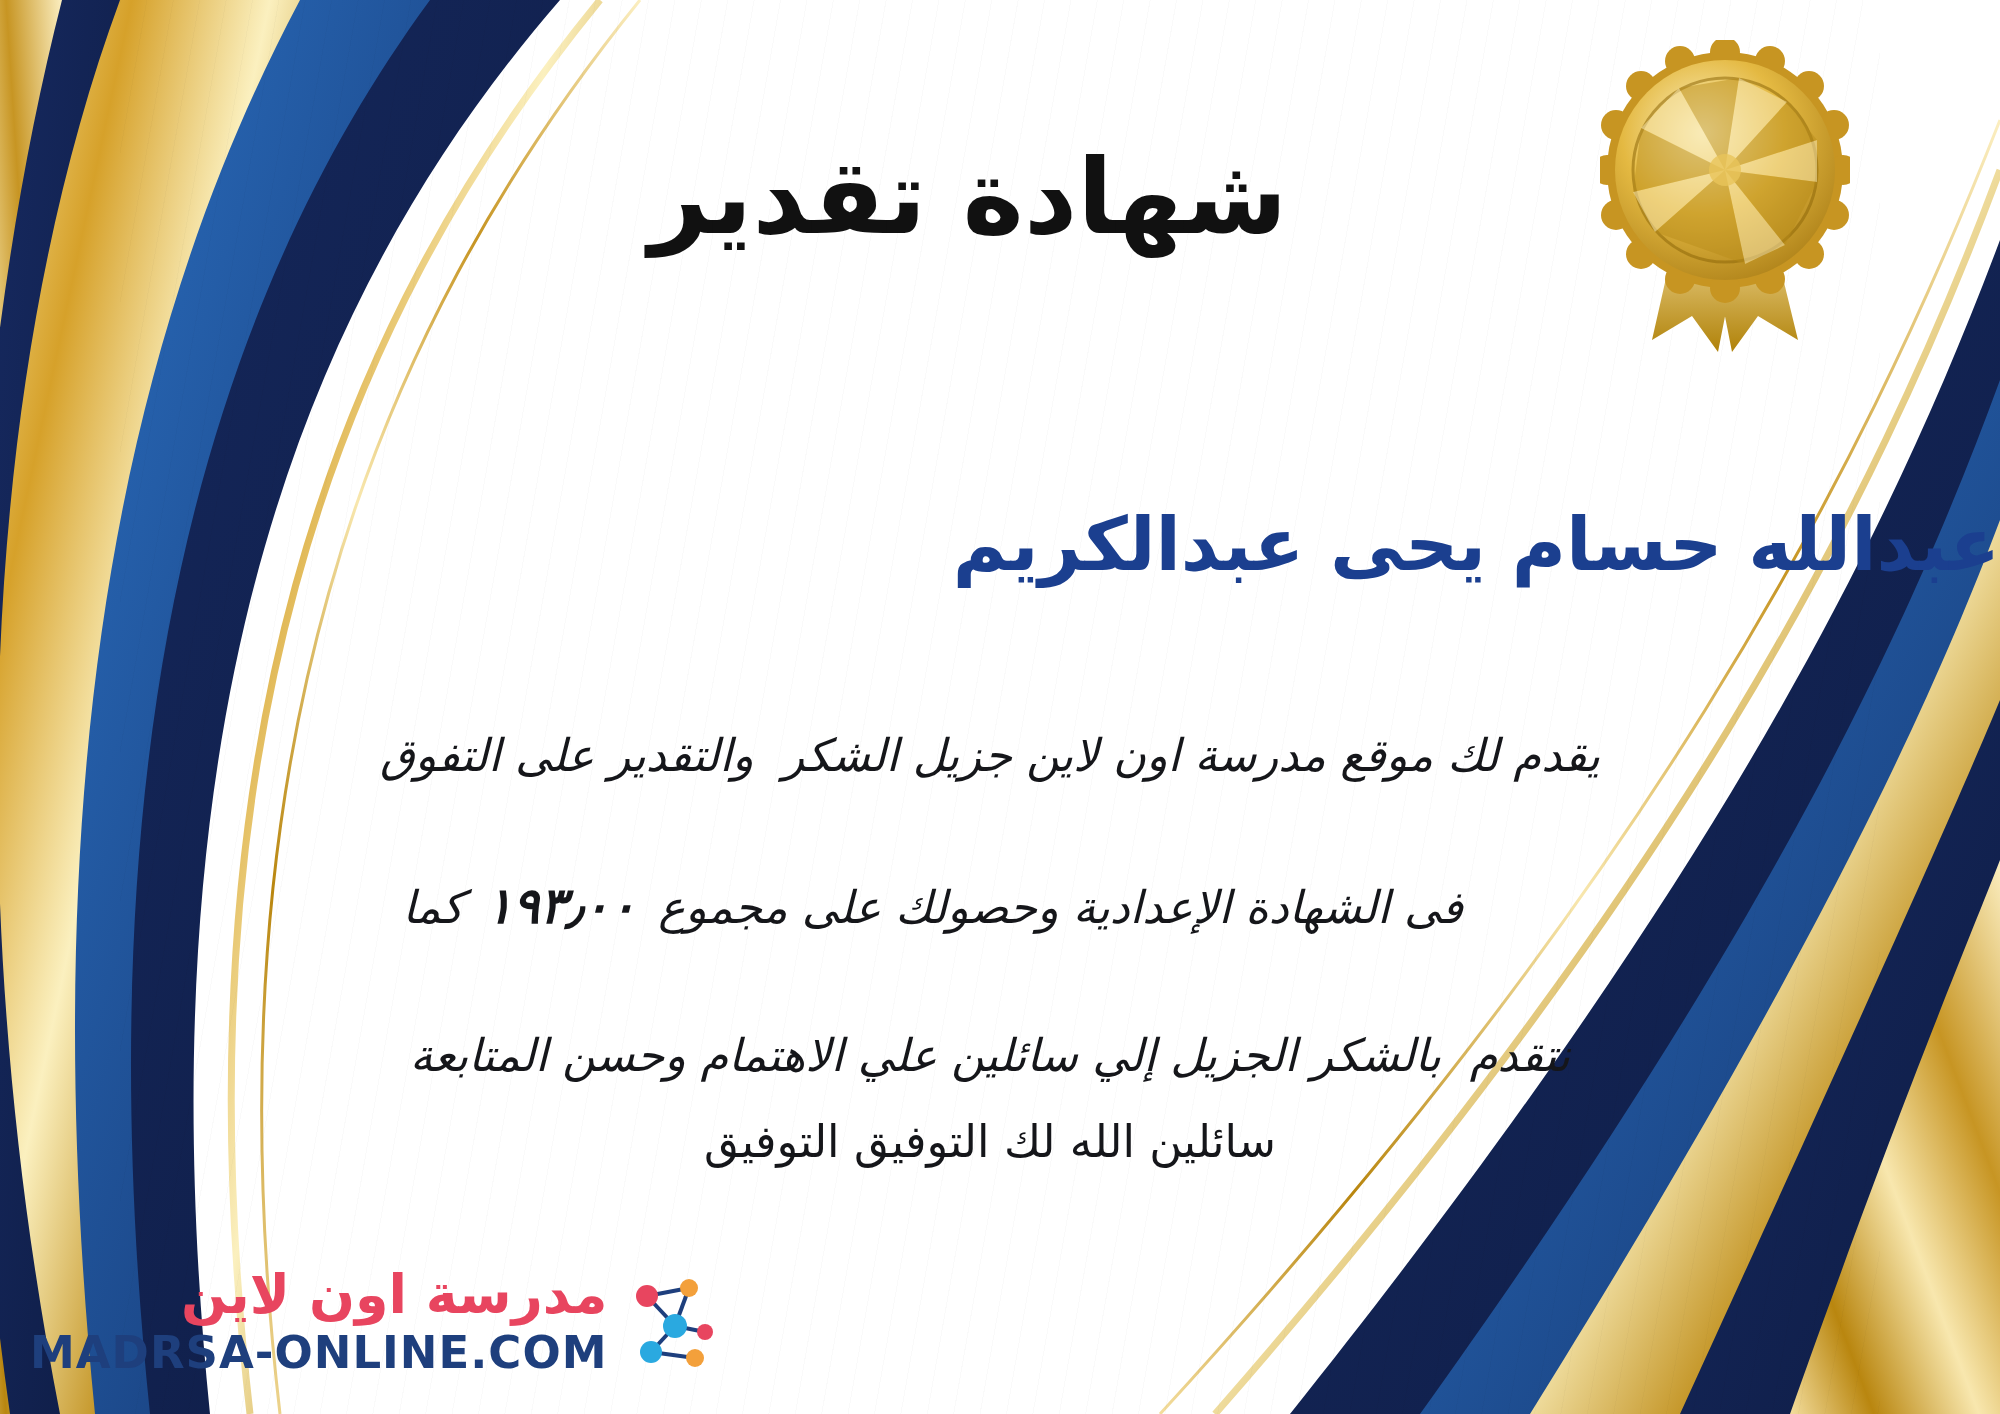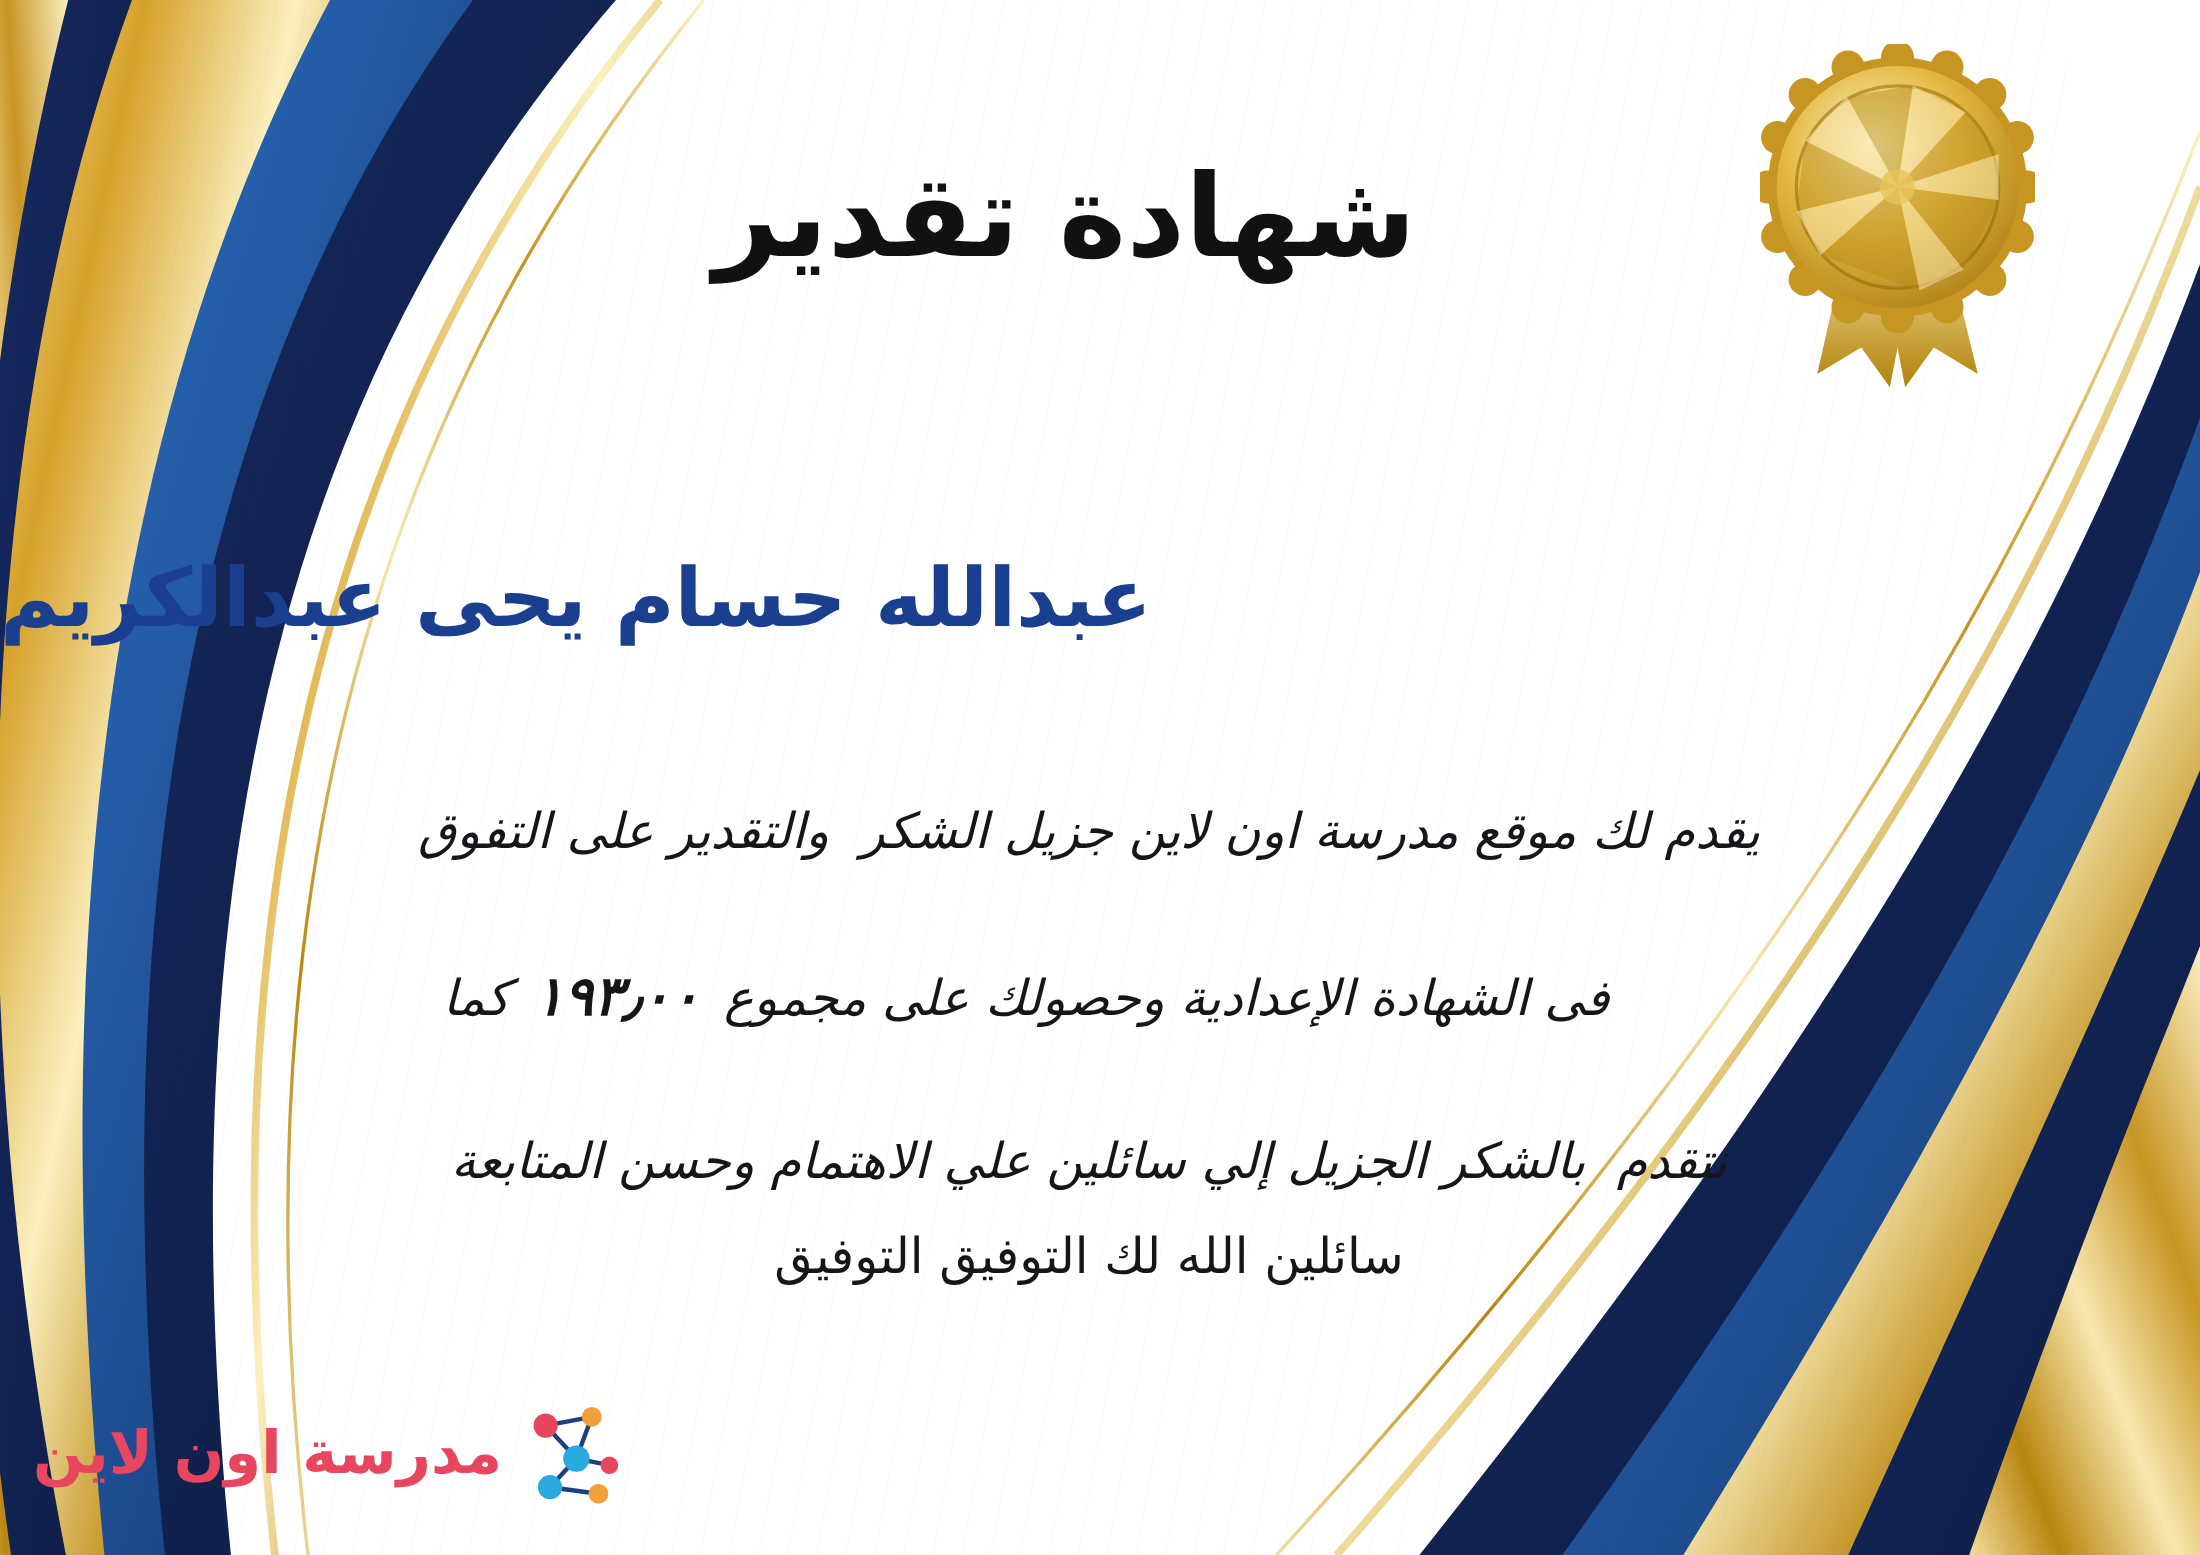--- a/index.html
+++ b/index.html
@@ -52,21 +52,21 @@
     font-weight: 700;
     color: #111111;
     letter-spacing: -1px;
     line-height: 1.1;
   }
   .recipient-name {
     position: absolute;
     top: 500px;
     left: 0;
     width: 2000px;
-    text-align: left;
+    text-align: right;
     font-size: 74px;
     font-weight: 700;
     color: #1b3f8f;
     line-height: 1.2;
   }
   .body-block {
     position: absolute;
     top: 720px;
     left: 60px;
     width: 1860px;
@@ -267,20 +267,21 @@
       </span>
       <span class="body-line">نتقدم  بالشكر الجزيل إلي سائلين علي الاهتمام وحسن المتابعة</span>
     </div>
 
     <div class="closing-line">سائلين الله لك التوفيق  التوفيق</div>
   </div>
 
   <div class="footer-logo">
     <div class="logo-text">
       <span class="logo-ar">مدرسة اون لاين</span>
+      <span class="logo-en">MADRSA-ONLINE.COM</span>
     </div>
     <svg class="logo-mark" viewBox="0 0 110 110">
       <line x1="30" y1="30" x2="72" y2="22" stroke="#1e3f7d" stroke-width="4"></line>
       <line x1="30" y1="30" x2="58" y2="60" stroke="#1e3f7d" stroke-width="4"></line>
       <line x1="72" y1="22" x2="58" y2="60" stroke="#1e3f7d" stroke-width="4"></line>
       <line x1="58" y1="60" x2="88" y2="66" stroke="#1e3f7d" stroke-width="4"></line>
       <line x1="58" y1="60" x2="34" y2="86" stroke="#1e3f7d" stroke-width="4"></line>
       <line x1="34" y1="86" x2="78" y2="92" stroke="#1e3f7d" stroke-width="4"></line>
       <circle cx="30" cy="30" r="11" fill="#e8455f"></circle>
       <circle cx="72" cy="22" r="9" fill="#f3a03b"></circle>

